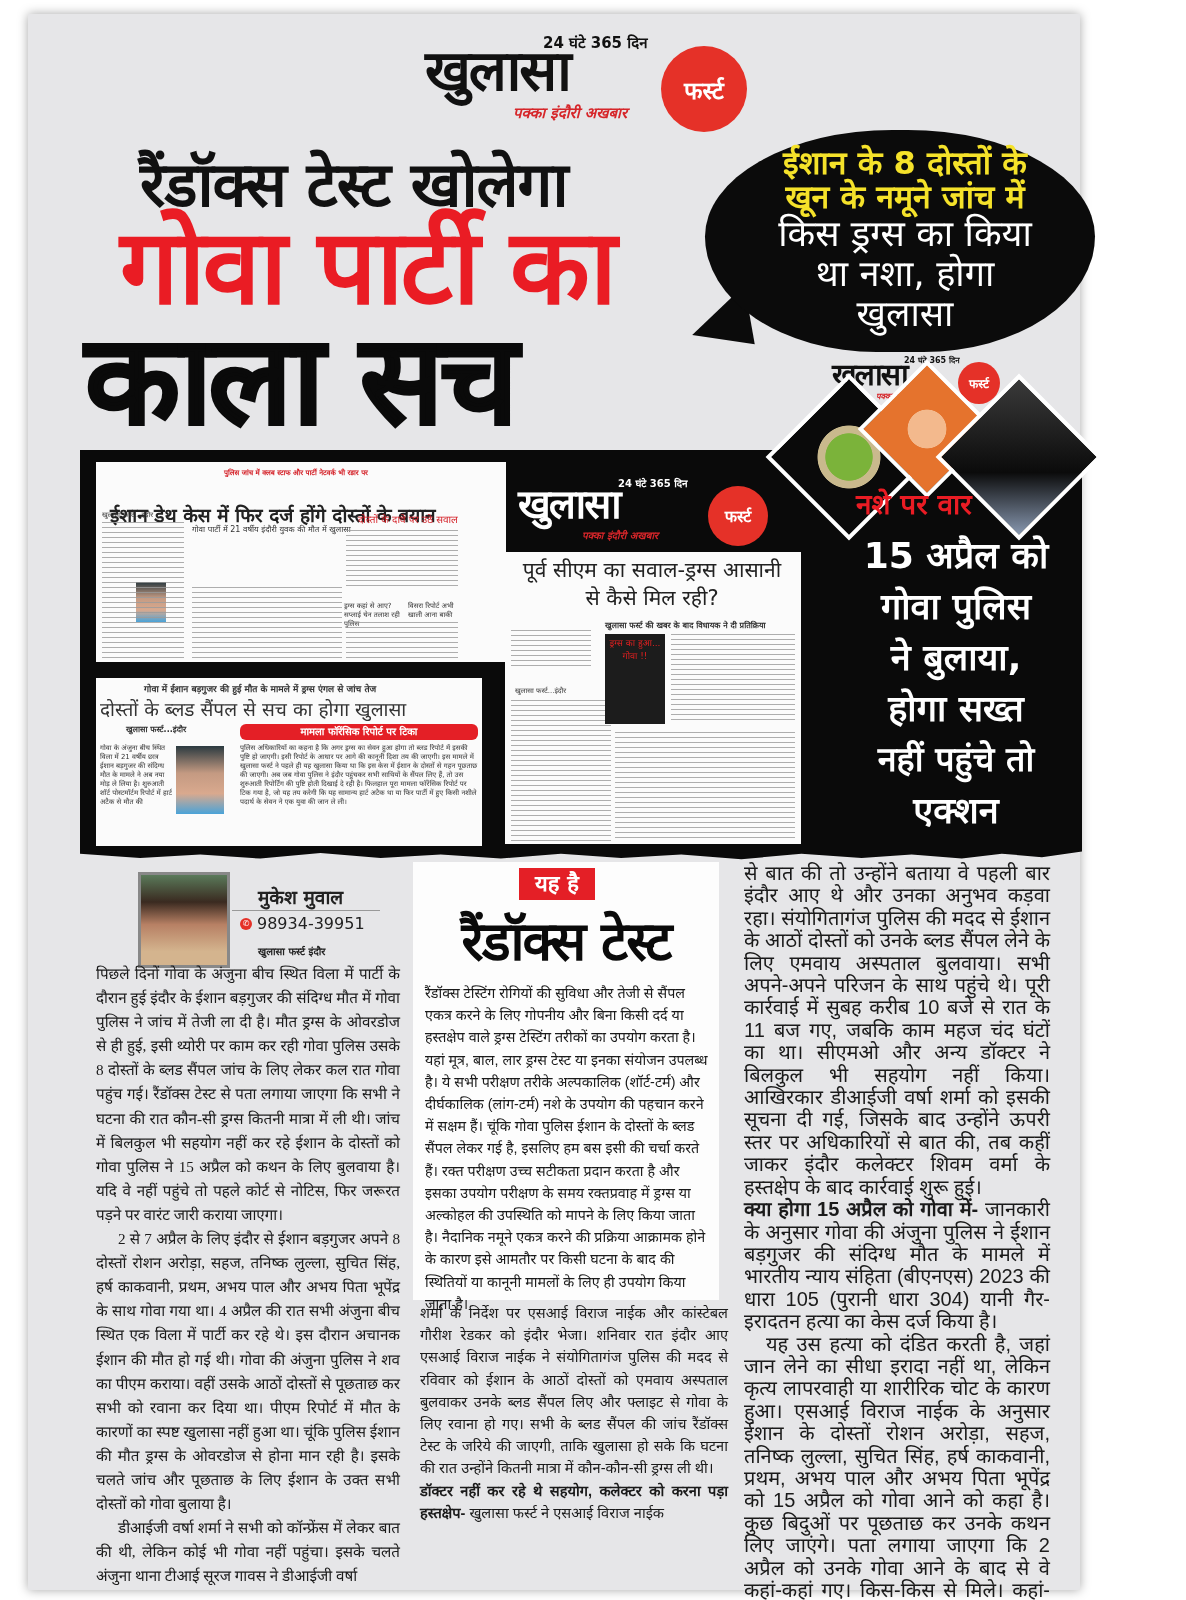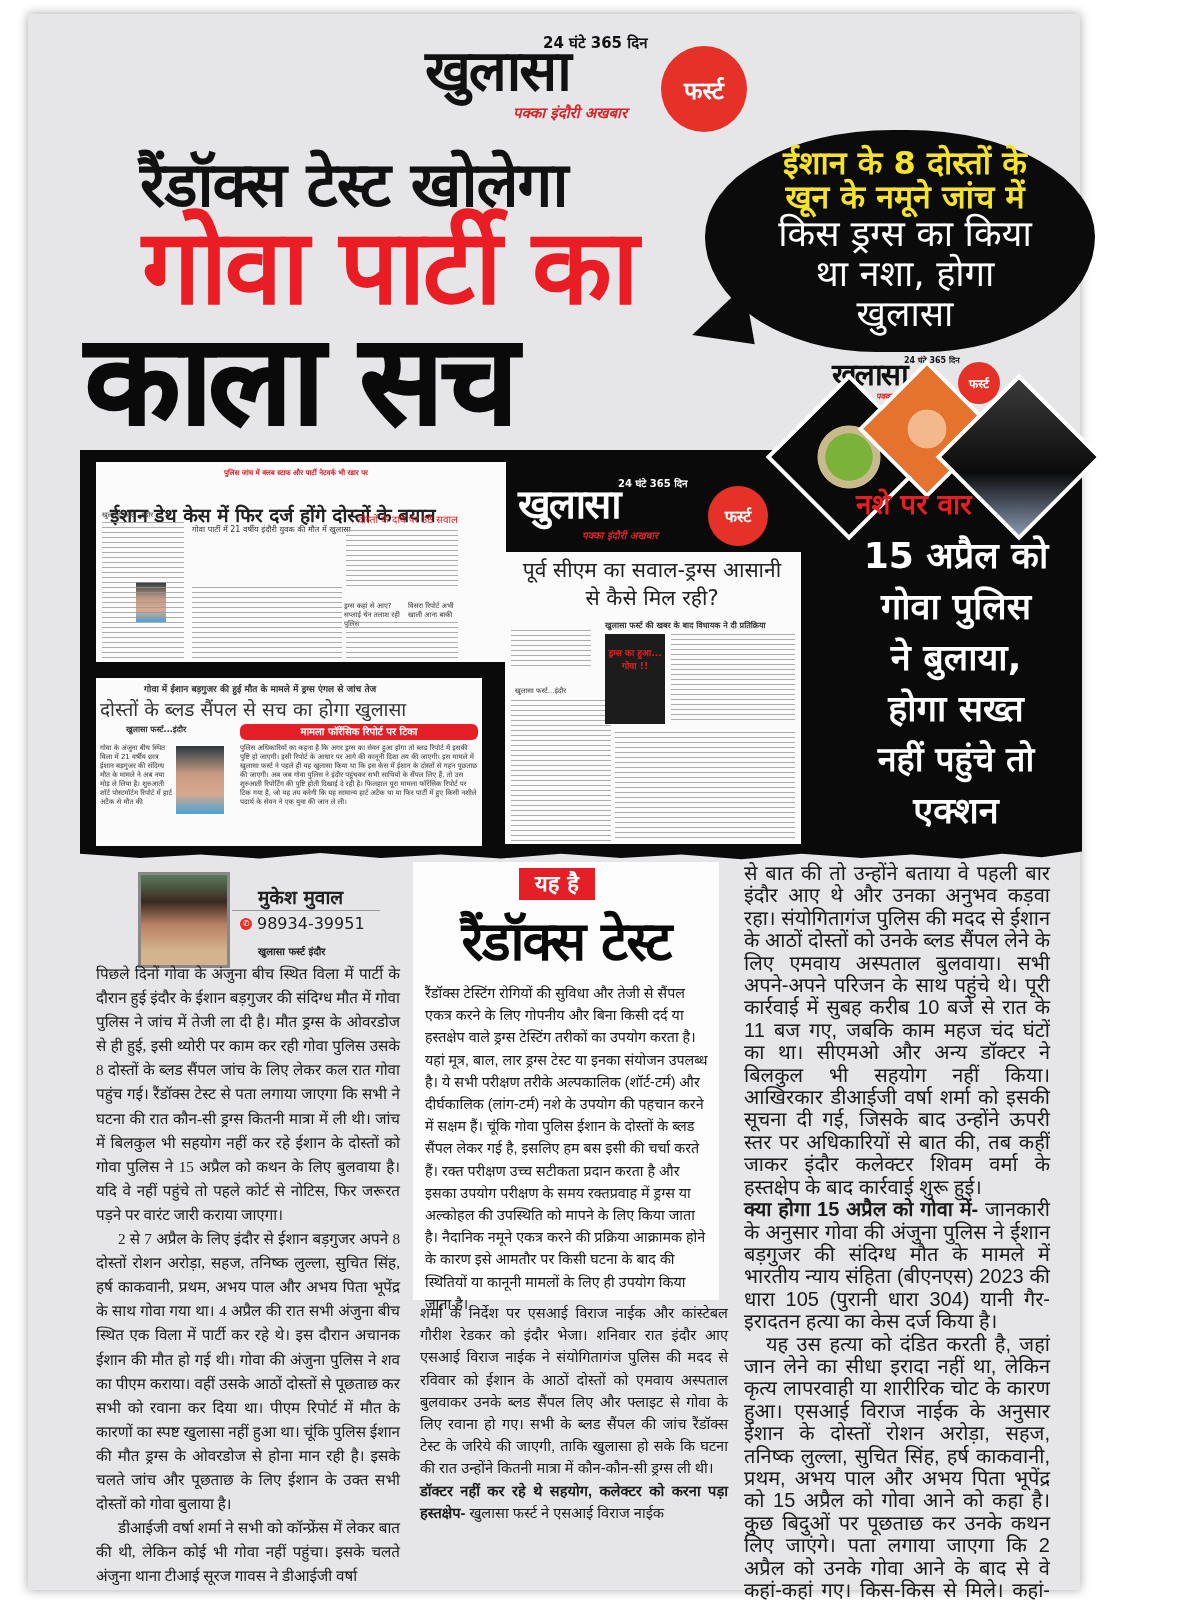--- a/index.html
+++ b/index.html
@@ -7,21 +7,21 @@
   .paper { position:absolute; left:28px; top:14px; width:1052px; height:1576px; background:#e6e6e8; box-shadow:0 0 10px rgba(0,0,0,0.35); }
   .abs { position:absolute; }
   
   .mast { position:absolute; display:flex; align-items:flex-end; }
   .mast .tag { position:absolute; font-weight:bold; color:#111; white-space:nowrap; }
   .mast .word { font-family:"DejaVu Serif", serif; font-weight:bold; color:#111; line-height:1; letter-spacing:-2px; }
   .mast .circle { border-radius:50%; background:#e53128; color:#fff; font-weight:bold; display:flex; align-items:center; justify-content:center; font-family:"DejaVu Serif", serif; }
   .mast .sub { position:absolute; color:#d6262a; font-style:italic; font-weight:bold; white-space:nowrap; }
   
   .hl1 { left:140px; top:140px; font-size:62px; font-weight:bold; color:#111; letter-spacing:-1px; white-space:nowrap; }
-  .hl2 { left:120px; top:215px; font-size:104px; font-weight:bold; color:#ea1c24; letter-spacing:-3px; white-space:nowrap; line-height:1;margin-left:22px; }
+  .hl2 { left:120px; top:215px; font-size:104px; font-weight:bold; color:#ea1c24; letter-spacing:-3px; white-space:nowrap; line-height:1; }
   .hl3 { left:85px; top:318px; font-size:124px; font-weight:900; color:#0a0a0a; letter-spacing:-4px; white-space:nowrap; line-height:1; -webkit-text-stroke:2px #0a0a0a; }
   
   .bubble { left:705px; top:130px; width:390px; height:222px; background:#0b0b0b; border-radius:48% 48% 44% 44% / 48% 48% 52% 52%; }
   .bubble-tail { left:690px; top:290px; width:0; height:0; border-top:40px solid transparent; border-right:60px solid #0b0b0b; border-bottom:20px solid transparent; transform:rotate(-10deg); }
   .bubble .y { color:#f5e22a; font-weight:bold; font-size:32px; text-align:center; line-height:34px; }
   .bubble .w { color:#fff; font-weight:400; font-size:36px; text-align:center; line-height:40px; }
   
   .band { left:80px; top:450px; width:1002px; height:398px; background:#0a0a0a; }
   .clip { background:#fbfbfb; position:absolute; overflow:hidden; }
   .fake-lines { position:absolute; background:repeating-linear-gradient(to bottom, #9a9a9a 0 1px, transparent 1px 5px); opacity:.8; }
@@ -126,21 +126,21 @@
   <span class="sub" style="left:64px; top:52px; font-size:10px;">पक्का इंदौरी अखबार</span>
 </div>
 
 <div class="clip" style="left:505px; top:552px; width:296px; height:292px;">
   <div style="position:absolute; left:12px; top:4px; width:270px; font-size:21px; font-weight:normal; color:#222; line-height:28px; text-align:center;">पूर्व सीएम का सवाल-ड्रग्स आसानी से कैसे मिल रही?</div>
   <div class="fake-lines" style="left:6px; top:78px; width:80px; height:40px;"></div>
   <div class="sm" style="left:10px; top:134px; font-size:7px;">खुलासा फर्स्ट...इंदौर</div>
   <div class="fake-lines" style="left:6px; top:148px; width:100px; height:142px;"></div>
   <div class="sm" style="left:100px; top:68px; font-size:8px; font-weight:bold; white-space:nowrap;">खुलासा फर्स्ट की खबर के बाद विधायक ने दी प्रतिक्रिया</div>
   <div style="position:absolute; left:100px; top:82px; width:60px; height:90px; background:#1c1c1c;">
-    <div style="color:#e02020; font-size:9px; font-weight:bold; padding:12px 2px; text-align:center;">ड्रग्स का हुआ... गोवा !!</div>
+    <div style="color:#e02020; font-size:9px; font-weight:normal; padding:2px 2px; text-align:center;">ड्रग्स का हुआ... गोवा !!</div>
   </div>
   <div class="fake-lines" style="left:166px; top:82px; width:124px; height:90px;"></div>
   <div class="fake-lines" style="left:110px; top:180px; width:180px; height:110px;"></div>
 </div>
 
 <div class="torn"></div>
 
 <div class="abs" style="left:138px; top:872px; width:86px; height:90px; border:3px solid #888; background:linear-gradient(#5a7a5a, #3a2a20 30%, #b78064 55%, #d4b48e 85%);"></div>
 <div class="abs" style="left:258px; top:884px; font-size:19px; font-weight:bold; color:#222;">मुकेश मुवाल</div>
 <div class="abs" style="left:232px; top:910px; width:148px; height:1px; background:#999;"></div>

